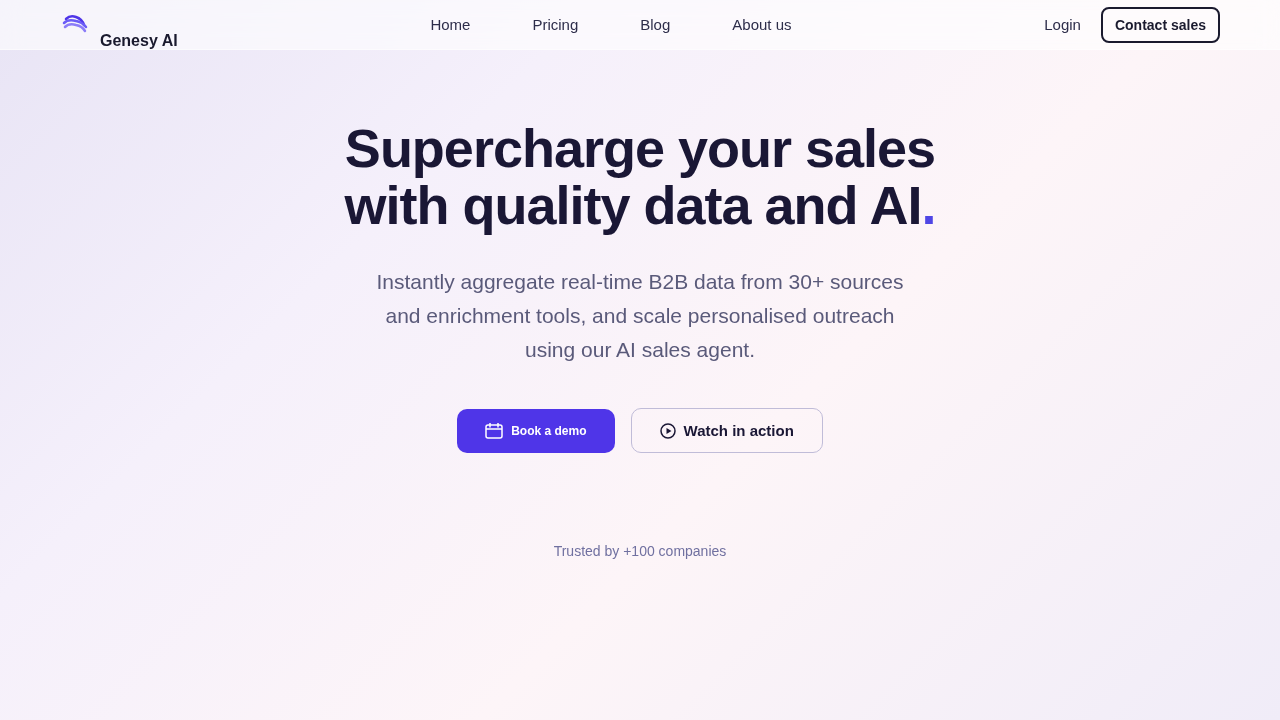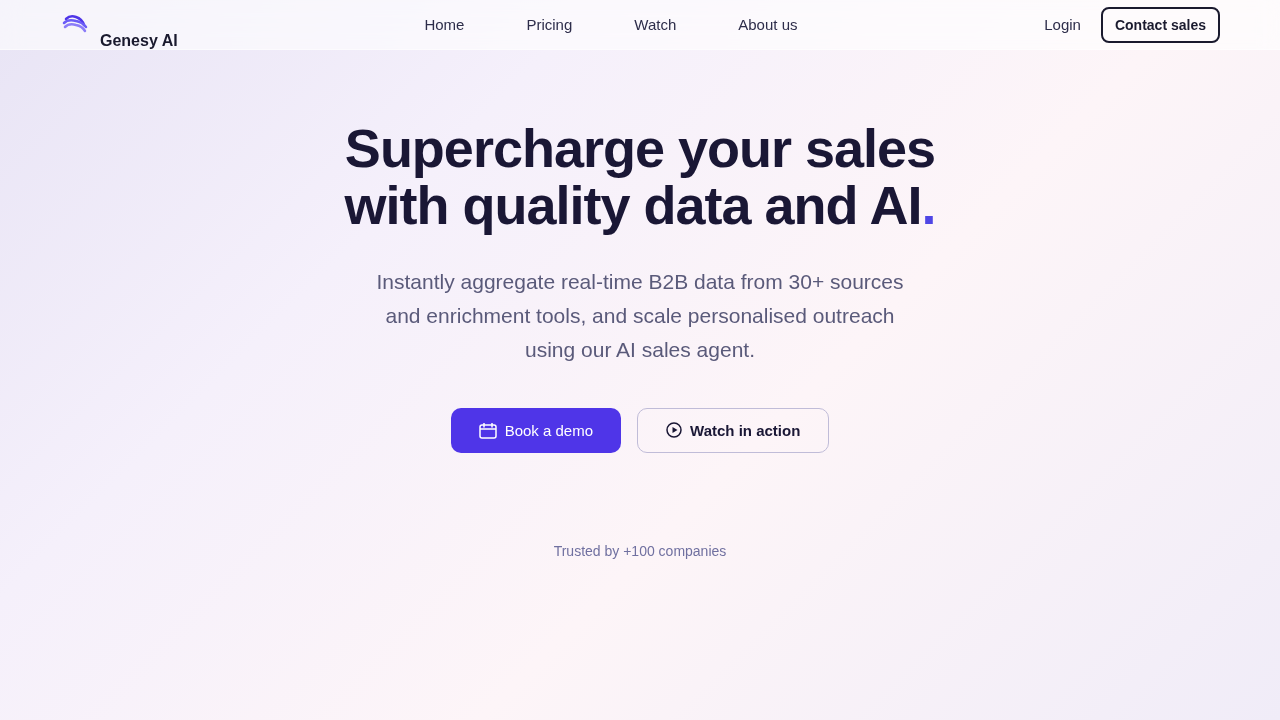--- a/index.html
+++ b/index.html
@@ -119,27 +119,28 @@
 
     .btn-primary {
       display: flex;
       align-items: center;
       gap: 8px;
       padding: 14px 28px;
       background: #4f35e8;
       color: white;
       border: none;
       border-radius: 10px;
-      font-size: 15px;
-      font-weight: 400;
+      font-size: 12px;
+      font-weight: 700;
       cursor: pointer;
     }
 
     .btn-secondary {
       display: flex;
+      align-items: center;
       gap: 8px;
       padding: 13px 28px;
       background: transparent;
       color: #1a1735;
       border: 1.5px solid #c0bcd8;
       border-radius: 10px;
       font-size: 15px;
       font-weight: 600;
       cursor: pointer;
     }
@@ -166,21 +167,21 @@
       <path d="M6 10 Q10 6 16 8 Q22 10 24 16" stroke="#4f35e8" stroke-width="2.5" stroke-linecap="round" fill="none"></path>
       <path d="M4 14 Q8 10 16 12 Q22 13 26 18" stroke="#6b5cf6" stroke-width="2.5" stroke-linecap="round" fill="none"></path>
       <path d="M5 18 Q9 14 16 16 Q22 17 25 22" stroke="#8b7cf8" stroke-width="2.5" stroke-linecap="round" fill="none"></path>
     </svg>
     <span class="logo-text">Genesy AI</span>
   </a>
 
   <ul class="nav-links">
     <li><a href="#">Home</a></li>
     <li><a href="#">Pricing</a></li>
-    <li><a href="#">Watch</a></li>
+    <li><a href="#">Blog</a></li>
     <li><a href="#">About us</a></li>
   </ul>
 
   <div class="nav-right">
     <a class="nav-login" href="#">Login</a>
     <a class="nav-contact" href="#">Contact sales</a>
   </div>
 </nav>
 
 <section class="hero">

